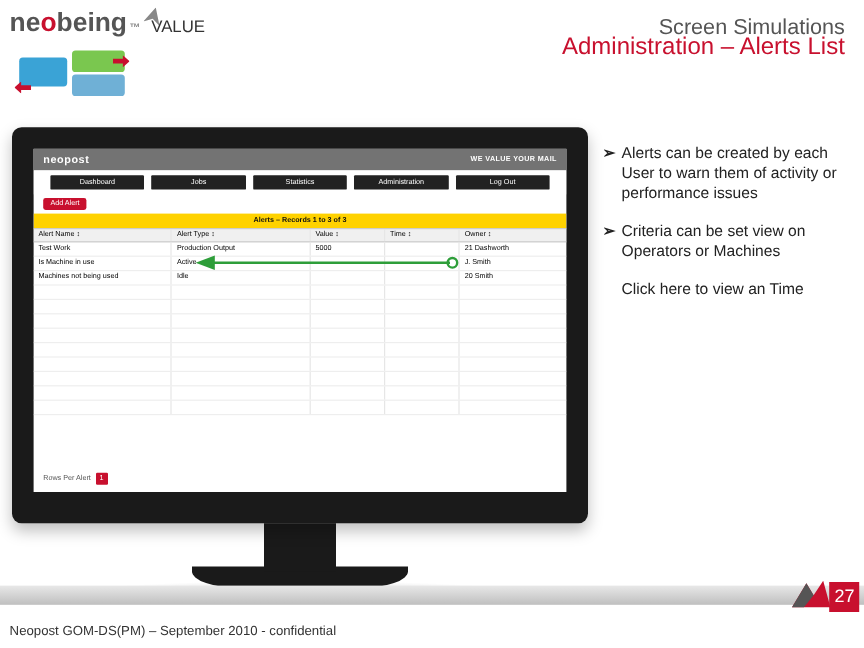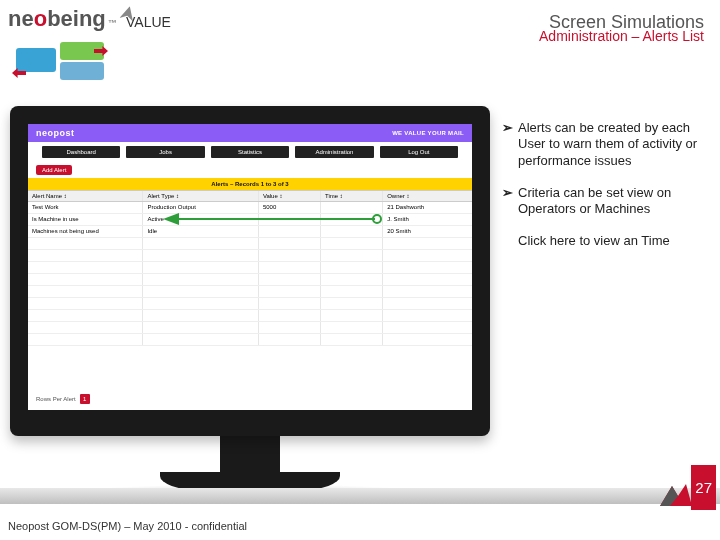--- a/index.html
+++ b/index.html
@@ -6,21 +6,21 @@
   body { width: 720px; height: 540px; font-family: Verdana, Arial, sans-serif; background: #fff; position: relative; overflow: hidden; }
 
   
   .hdr { position: absolute; top: 6px; left: 8px; right: 8px; height: 60px; }
   .logo { display: inline-flex; align-items: baseline; font-family: Arial, sans-serif; font-weight: bold; font-size: 22px; color: #555; text-align: center; }
   .logo .o1 { color: #c8102e; }
   .logo .tm { font-size: 9px; margin-left: 2px; color: #888; }
   .logo-leaf { display:inline-block; width:14px; height:14px; background:#888; clip-path: polygon(0 100%, 50% 0, 100% 100%, 50% 70%); margin-left:4px; transform: translateY(-6px) rotate(15deg);}
   .aims { position: absolute; top: 8px; left: 118px; font-size: 14px; color: #333; }
   .subtitle { position: absolute; top: 6px; right: 8px; font-size: 18px; color: #555; text-align: right; }
-  .title { position: absolute; top: 22px; right: 8px; font-size: 14px; color: #c8102e; text-align: center; }
+  .title { position: absolute; top: 22px; right: 8px; font-size: 20px; color: #c8102e; text-align: center; }
   .little-diagram { position:absolute; top:36px; left:8px; width:90px; height:40px;}
   .ld-box { position:absolute; border-radius:3px; }
   .ld-a { left:0; top:6px; width:40px; height:24px; background:#3aa3d6;}
   .ld-b { left:44px; top:0; width:44px; height:18px; background:#7ac74f;}
   .ld-c { left:44px; top:20px; width:44px; height:18px; background:#6fb0d6;}
   .ld-arrow { position:absolute; width:14px; height:10px; background:#c8102e; clip-path: polygon(0 30%,60% 30%,60% 0,100% 50%,60% 100%,60% 70%,0 70%);}
   .ld-ar1{ left:78px; top:4px;}
   .ld-ar2{ left:-4px; top:26px; transform:scaleX(-1);}
 
   
@@ -32,21 +32,21 @@
 
   
   .monitor { position:absolute; left:10px; top:106px; width:480px; height:330px; }
   .bezel { position:absolute; inset:0; background:#1a1a1a; border-radius:8px; padding:18px 18px 26px 18px; box-shadow: 0 6px 12px rgba(0,0,0,.25);}
   .screen { position:relative; width:100%; height:100%; background:#fff; overflow:hidden; font-size:6.5px;}
   .stand-neck{ position:absolute; left:210px; top:330px; width:60px; height:40px; background:#1a1a1a;}
   .stand-base{ position:absolute; left:150px; top:366px; width:180px; height:18px; background:#1a1a1a; border-radius:0 0 40px 40px/0 0 14px 14px;}
   .shadow{position:absolute; left:60px; top:378px; width:360px; height:18px; background:radial-gradient(ellipse at center, rgba(0,0,0,.18), rgba(0,0,0,0) 70%);}
 
   
-  .brandbar { height:18px; background:#8b5cf6; display:flex; align-items:center; justify-content:space-between; padding:0 8px; color:#fff; font-weight:bold;}
+  .brandbar { height:18px; background:#737373; display:flex; align-items:center; justify-content:space-between; padding:0 8px; color:#fff; font-weight:bold;}
   .brandbar .bl { font-size:9px; letter-spacing:.5px;}
   .brandbar .br { font-size:6px; letter-spacing:.3px;}
   .tabs { display:flex; gap:6px; padding:4px 14px; background:#fff;}
   .tab { flex:1; height:12px; background:#222; color:#fff; display:flex; align-items:center; justify-content:center; font-size:6px; border-radius:1px;}
   .addbar { padding:3px 8px;}
   .addbtn { display:inline-block; background:#c8102e; color:#fff; font-size:6px; padding:2px 6px; border-radius:2px;}
   .yellowbar{ background:#ffd200; color:#111; height:12px; display:flex; align-items:center; justify-content:center; font-size:6px; font-weight:bold;}
   .thead{ display:flex; background:#f0f0f0; border-top:1px solid #ccc; border-bottom:1px solid #ccc;}
   .thead div, .trow div{ padding:2px 4px; font-size:6px; border-right:1px solid #e6e6e6;}
   .col1{width:26%;} .col2{width:26%;} .col3{width:14%;} .col4{width:14%;} .col5{width:20%; border-right:none!important;}
@@ -58,21 +58,21 @@
   .pager .pg{ background:#c8102e; color:#fff; width:10px; height:10px; display:flex; align-items:center; justify-content:center; border-radius:1px;}
 
   
   .greenArrow { position:absolute; left:135px; top:88px; width:220px; height:14px; pointer-events:none;}
   .greenArrow svg{width:100%;height:100%;}
 
   
   .footer-stripe{position:absolute; left:0; bottom:36px; right:0; height:16px; background:linear-gradient(to top,#bfbfbf,#e8e8e8);}
   .footer-logo{position:absolute; right:26px; bottom:32px; width:36px; height:26px;}
   .footer-logo svg{width:100%;height:100%;}
-  .slidenum{position:absolute; right:4px; bottom:30px; background:#c8102e; color:#fff; font-size:15px; padding:14px 4px;}
+  .slidenum{position:absolute; right:4px; bottom:30px; background:#c8102e; color:#fff; font-size:15px; padding:4px 4px;}
   .confidential{position:absolute; left:8px; bottom:8px; font-size:11px; color:#333;}
 </style>
 </head>
 <body>
 
 <div class="hdr">
   <span class="logo">
     <span>ne</span>
       <span class="o1">o</span>
       <span>being</span>
@@ -246,13 +246,13 @@
 </div>
 
 <div class="footer-stripe"></div>
 <div class="footer-logo">
   <svg viewBox="0 0 36 26">
       <path d="M2 24 L14 4 L20 14 L28 2 L34 24 Z" fill="#c8102e"></path>
       <path d="M2 24 L14 4 L20 14 L12 24 Z" fill="#555"></path>
     </svg>
 </div>
 <div class="slidenum">27</div>
-<div class="confidential">Neopost GOM-DS(PM) – May 2010 - confidential</div>
+<div class="confidential">Neopost GOM-DS(PM) – September 2010 - confidential</div>
 
 </body></html>

